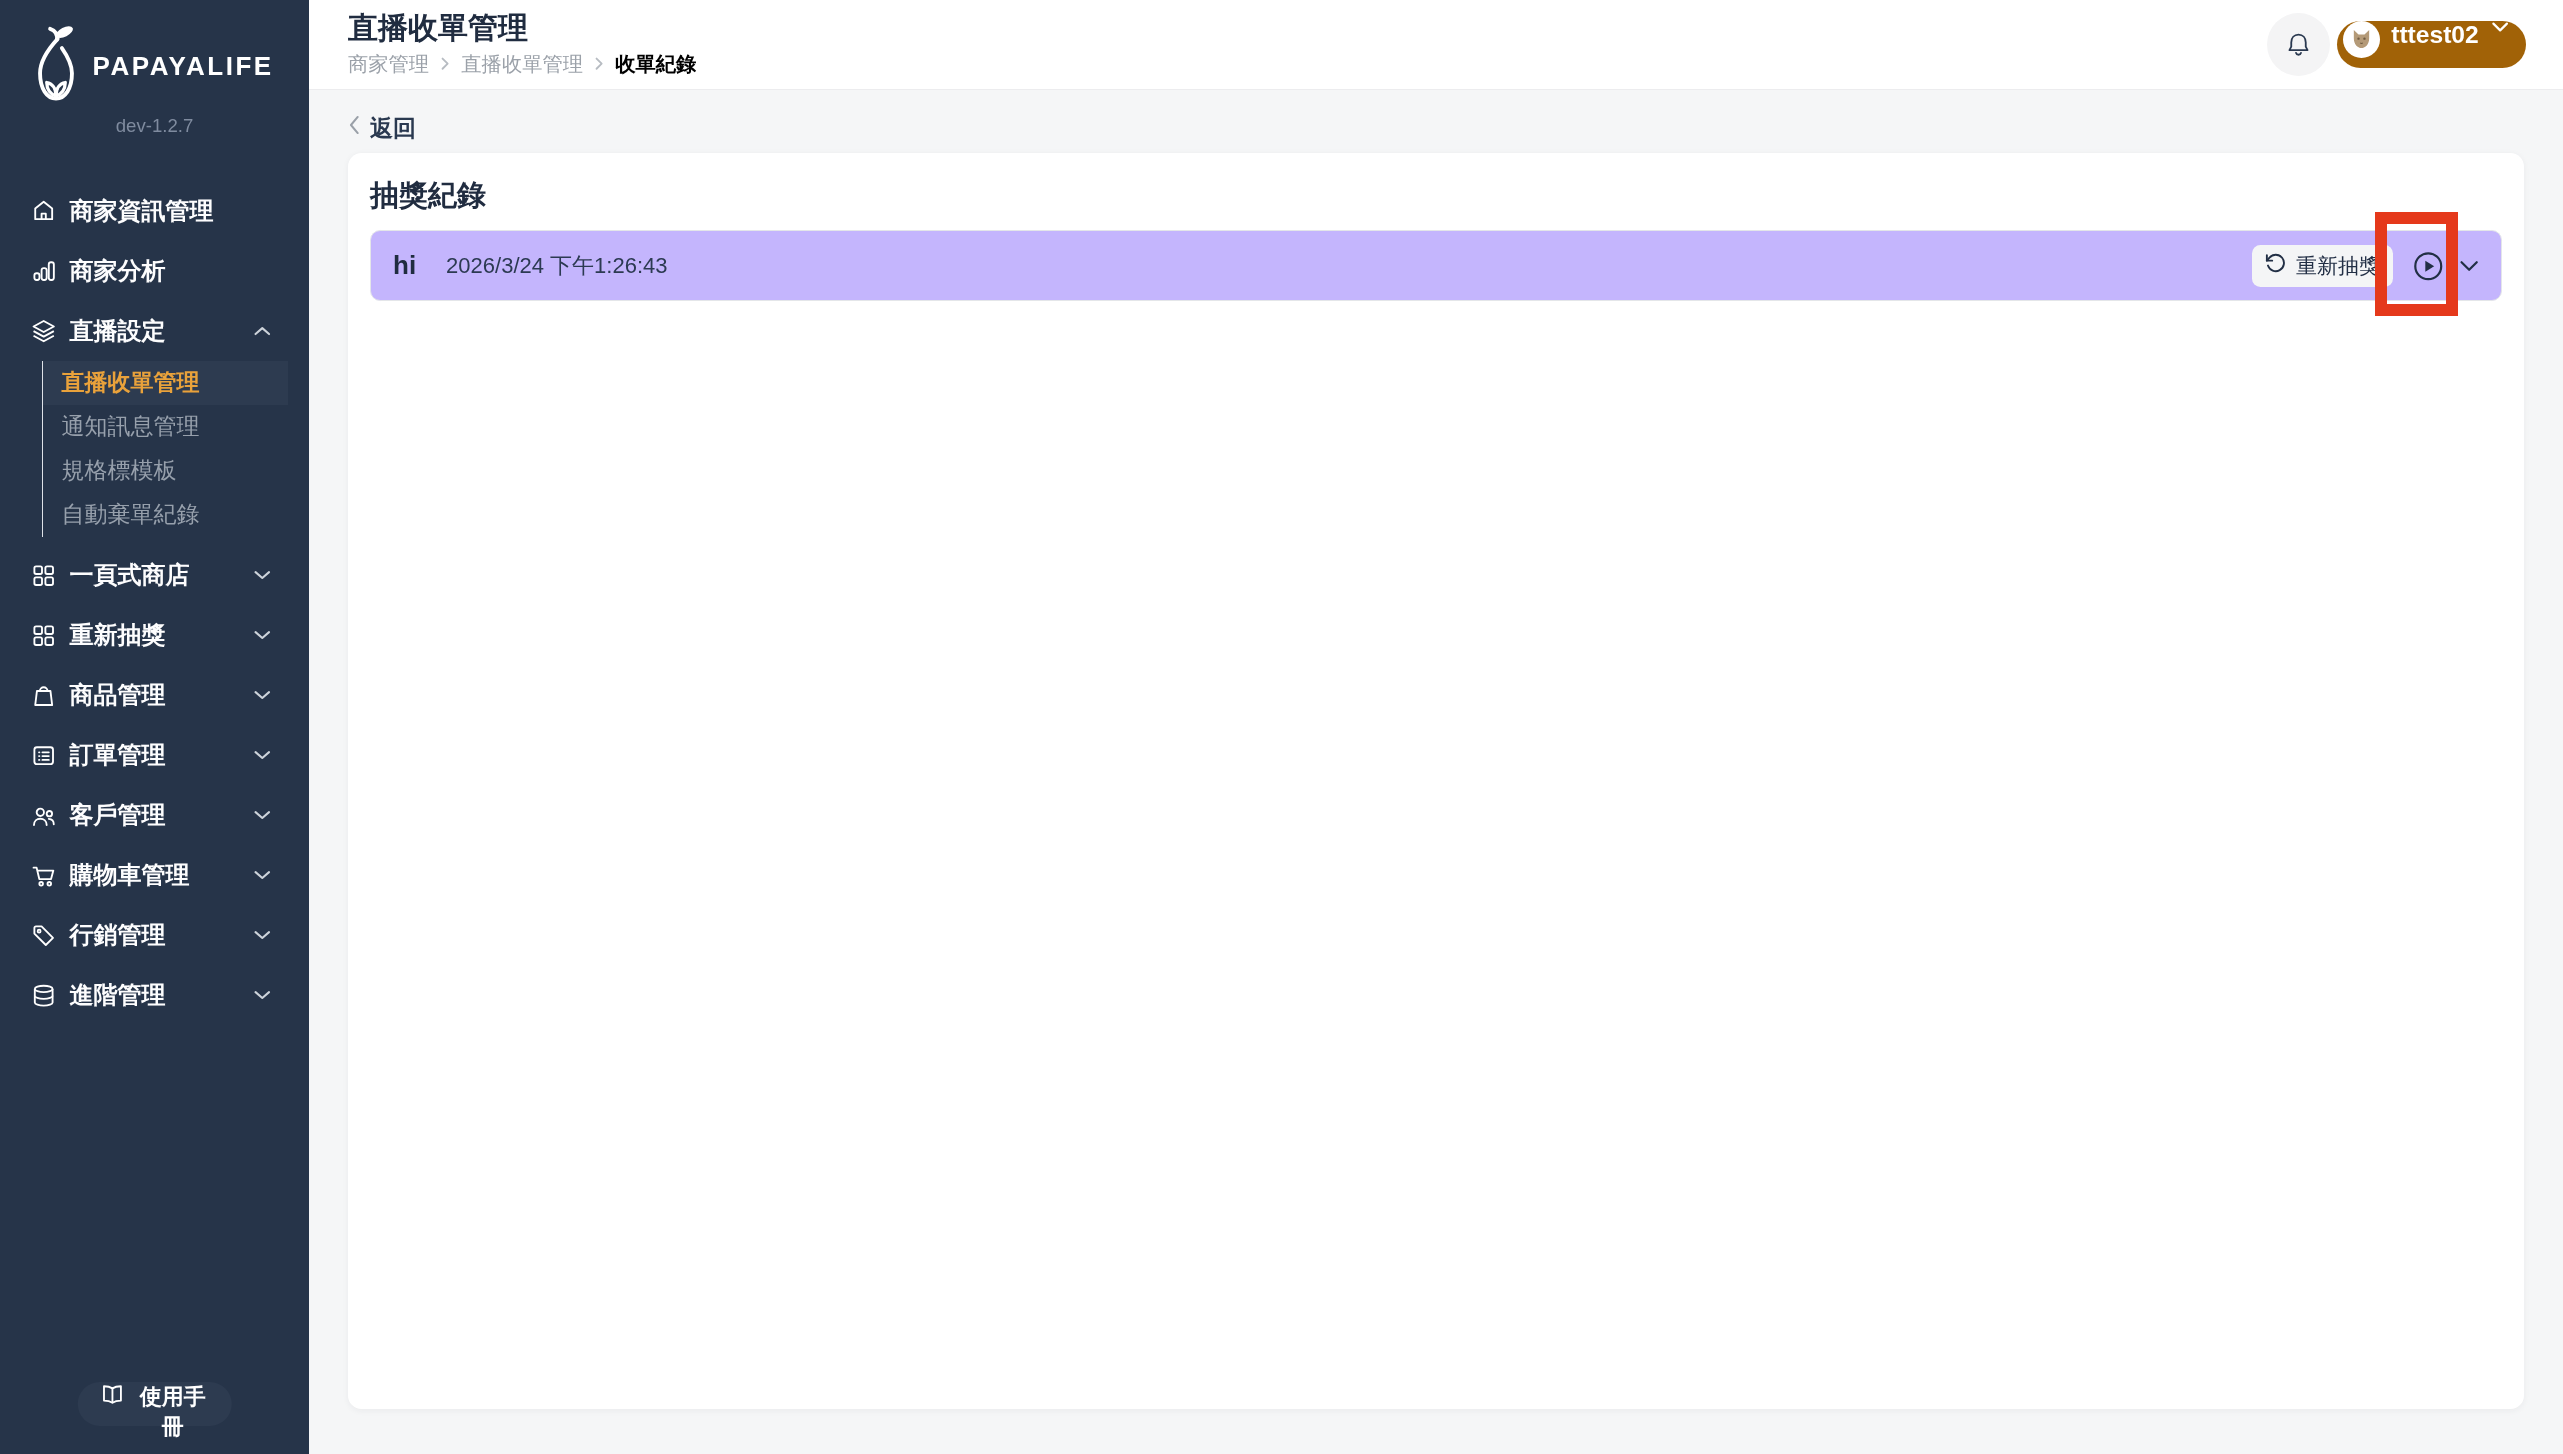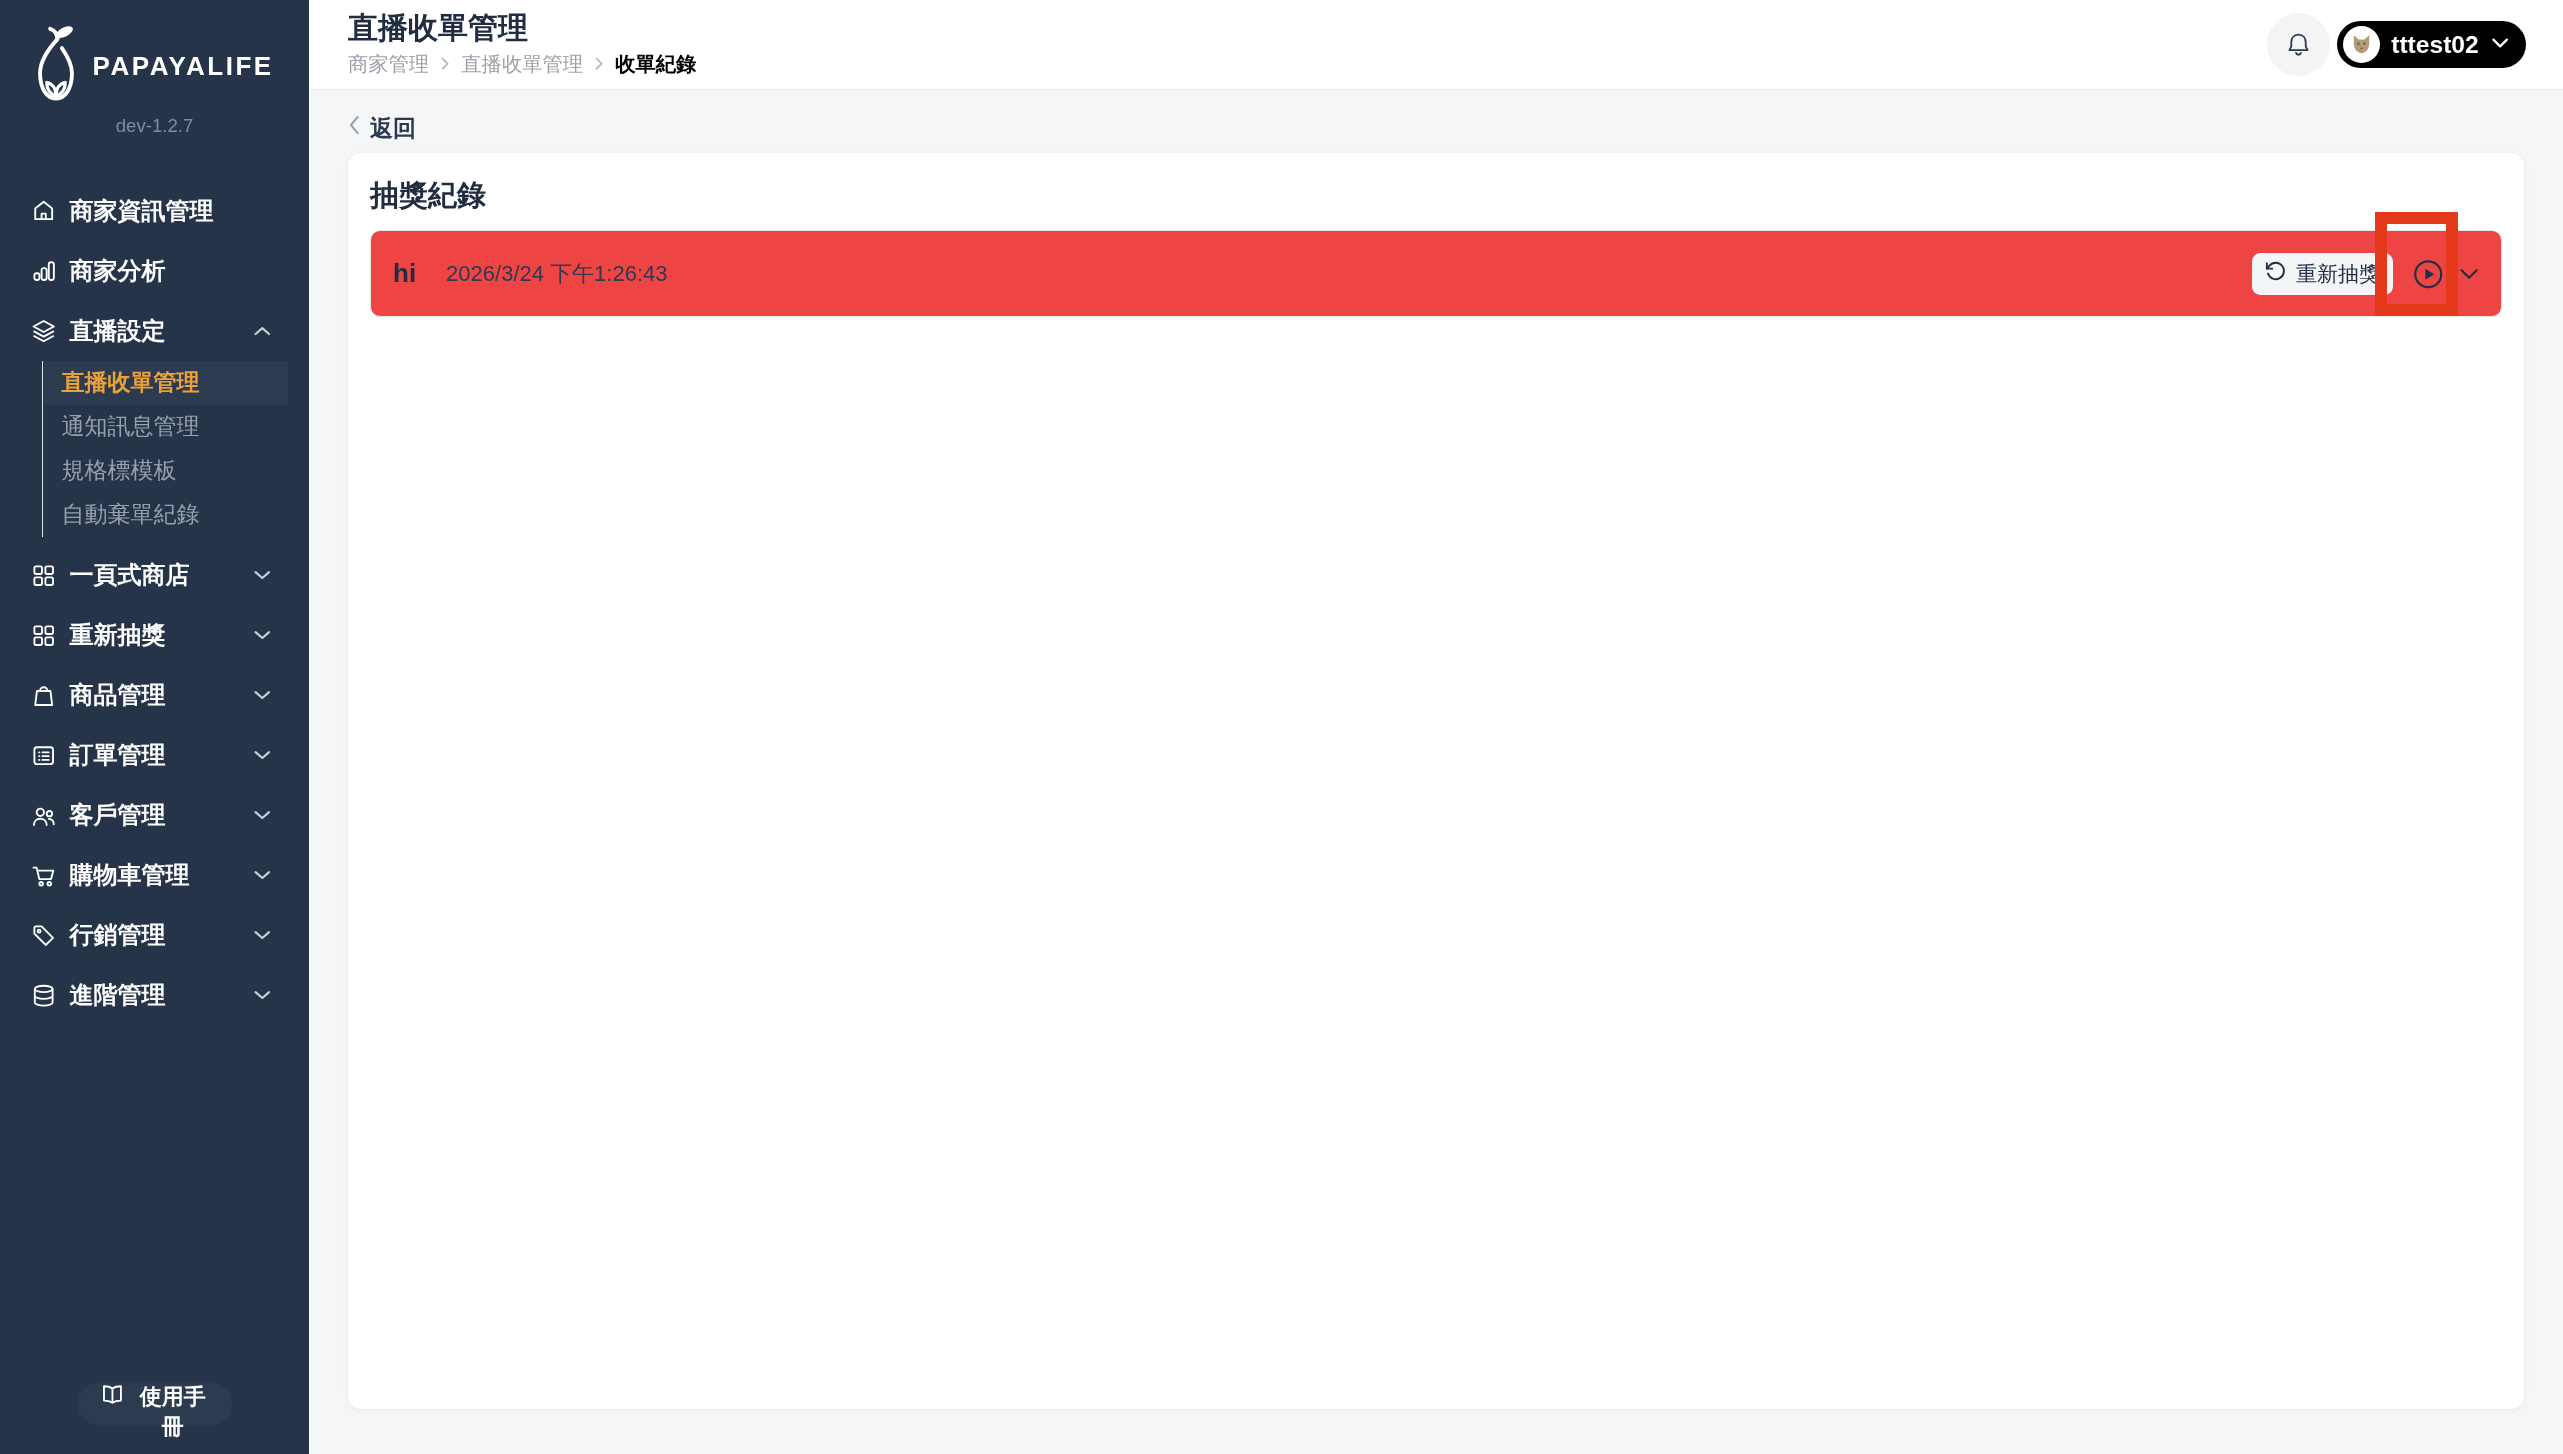--- a/index.html
+++ b/index.html
@@ -31,31 +31,31 @@
 
   .topbar { height:90px; background:#ffffff; border-bottom:0.8px solid #ececee; display:flex; align-items:center; padding:0 37px 0 39px; flex-shrink:0; }
   .page-title { font-size:30px; line-height:32px; font-weight:bold; color:#202c40; margin:0; }
   .breadcrumb { margin-top:6px; font-size:20.3px; color:#9ba1a9; display:flex; align-items:center; gap:11px; }
   .crumb { cursor:pointer; }
   .crumb.active { color:#000000; font-weight:bold; }
   .crumb-sep { display:flex; }
 
   .topbar-right { margin-left:auto; display:flex; align-items:center; gap:7.6px; }
   .bell-wrap { width:63px; height:63px; border-radius:50%; background:#f4f4f5; display:flex; align-items:center; justify-content:center; cursor:pointer; }
-  .user-pill { height:47px; background:#000000; border:none; border-radius:24px; display:flex; align-items:center; padding:0 16px 0 6px; gap:11px; color:#fff; cursor:pointer; font-family:inherit; }
+  .user-pill { height:47px; background:#a16207; border:none; border-radius:24px; display:flex; align-items:flex-start; padding:0 16px 0 6px; gap:11px; color:#fff; cursor:pointer; font-family:inherit; }
   .avatar { width:37px; height:37px; border-radius:50%; background:#ffffff; display:flex; align-items:center; justify-content:center; overflow:hidden; }
   .user-name { font-size:24.6px; font-weight:bold; color:#fff; }
 
   .content { flex:1; padding:22px 39px 0 39px; position:relative; }
   .back-link { display:inline-flex; align-items:center; gap:9.3px; font-size:23px; font-weight:600; color:#2a3950; height:32px; cursor:pointer; }
 
   .card { margin-top:8.5px; background:#ffffff; border-radius:13.6px; height:1256px; padding:0 22px; box-shadow:0 1.7px 6.8px rgba(31,45,64,0.05); }
   .card-title { padding-top:27px; font-size:29px; line-height:30.5px; font-weight:bold; color:#202c40; }
 
-  .record-row { margin-top:20.3px; height:87px; border:0.8px solid #e4e6e9; border-radius:10.2px; display:flex; align-items:center; padding:0 22px; background:#ef4444; }
+  .record-row { margin-top:20.3px; height:71px; border:0.8px solid #e4e6e9; border-radius:10.2px; display:flex; align-items:center; padding:0 22px; background:#c4b5fd; }
   .row-name { font-size:26px; font-weight:bold; color:#202c40; }
   .row-time { font-size:22px; color:#2c3a52; margin-left:30px; }
   .row-right { margin-left:auto; display:flex; align-items:center; }
   .redraw-btn { height:42px; background:#f4f5f6; border:none; border-radius:8.5px; display:flex; align-items:center; gap:8.5px; padding:0 12.7px; font-size:21px; color:#222f45; cursor:pointer; font-family:inherit; }
   .play-btn { width:30.5px; height:30.5px; margin-left:20.3px; display:flex; align-items:center; justify-content:center; background:none; border:none; padding:0; cursor:pointer; }
   .row-chev { margin-left:15.3px; display:flex; cursor:pointer; }
 
   
   .annotation-box { position:absolute; left:2375px; top:212px; width:83px; height:104px; border:12.7px solid #e5391b; z-index:50; pointer-events:none; }
 </style>

